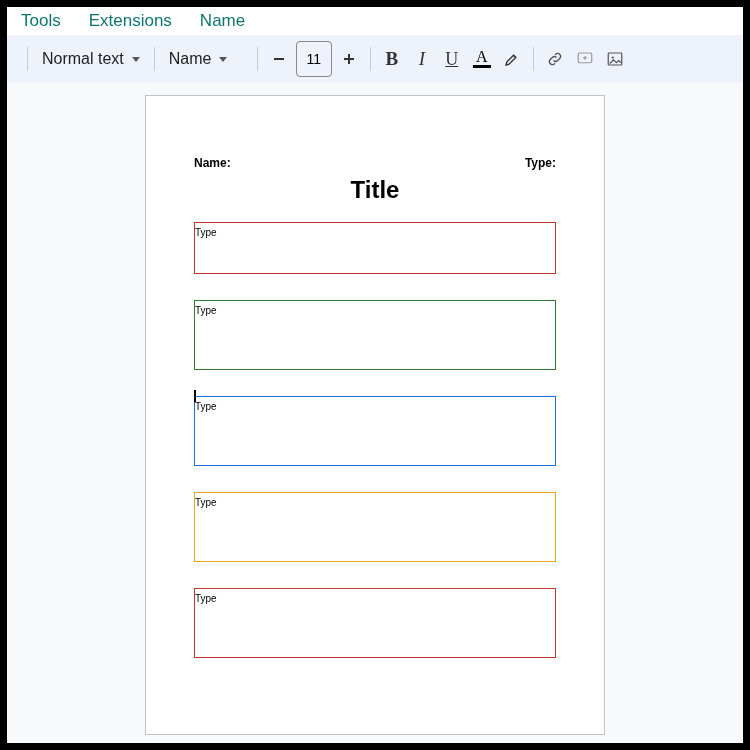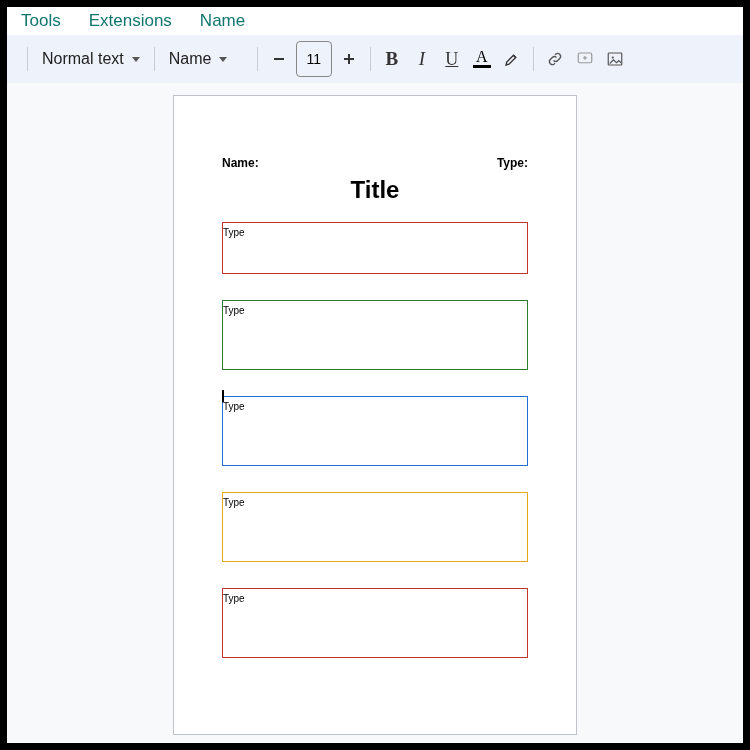--- a/index.html
+++ b/index.html
@@ -80,21 +80,21 @@
     .textcolor .letter { font-size: 16px; font-family: 'Times New Roman', serif; line-height: 14px; }
     .textcolor .bar { width: 18px; height: 3px; background: #000; margin-top: 1px; }
     .canvas-area {
       flex: 1;
       background: #f8f9fa;
       overflow: hidden;
       position: relative;
     }
     .page {
       background: #fff;
-      width: 404px;
+      width: 460px;
       margin: 12px auto 0;
       border: 1px solid #bfc3c9;
       padding: 60px 48px 40px;
       min-height: 640px;
       position: relative;
     }
     .hdr-row {
       display: flex;
       justify-content: space-between;
       font-size: 12px;

